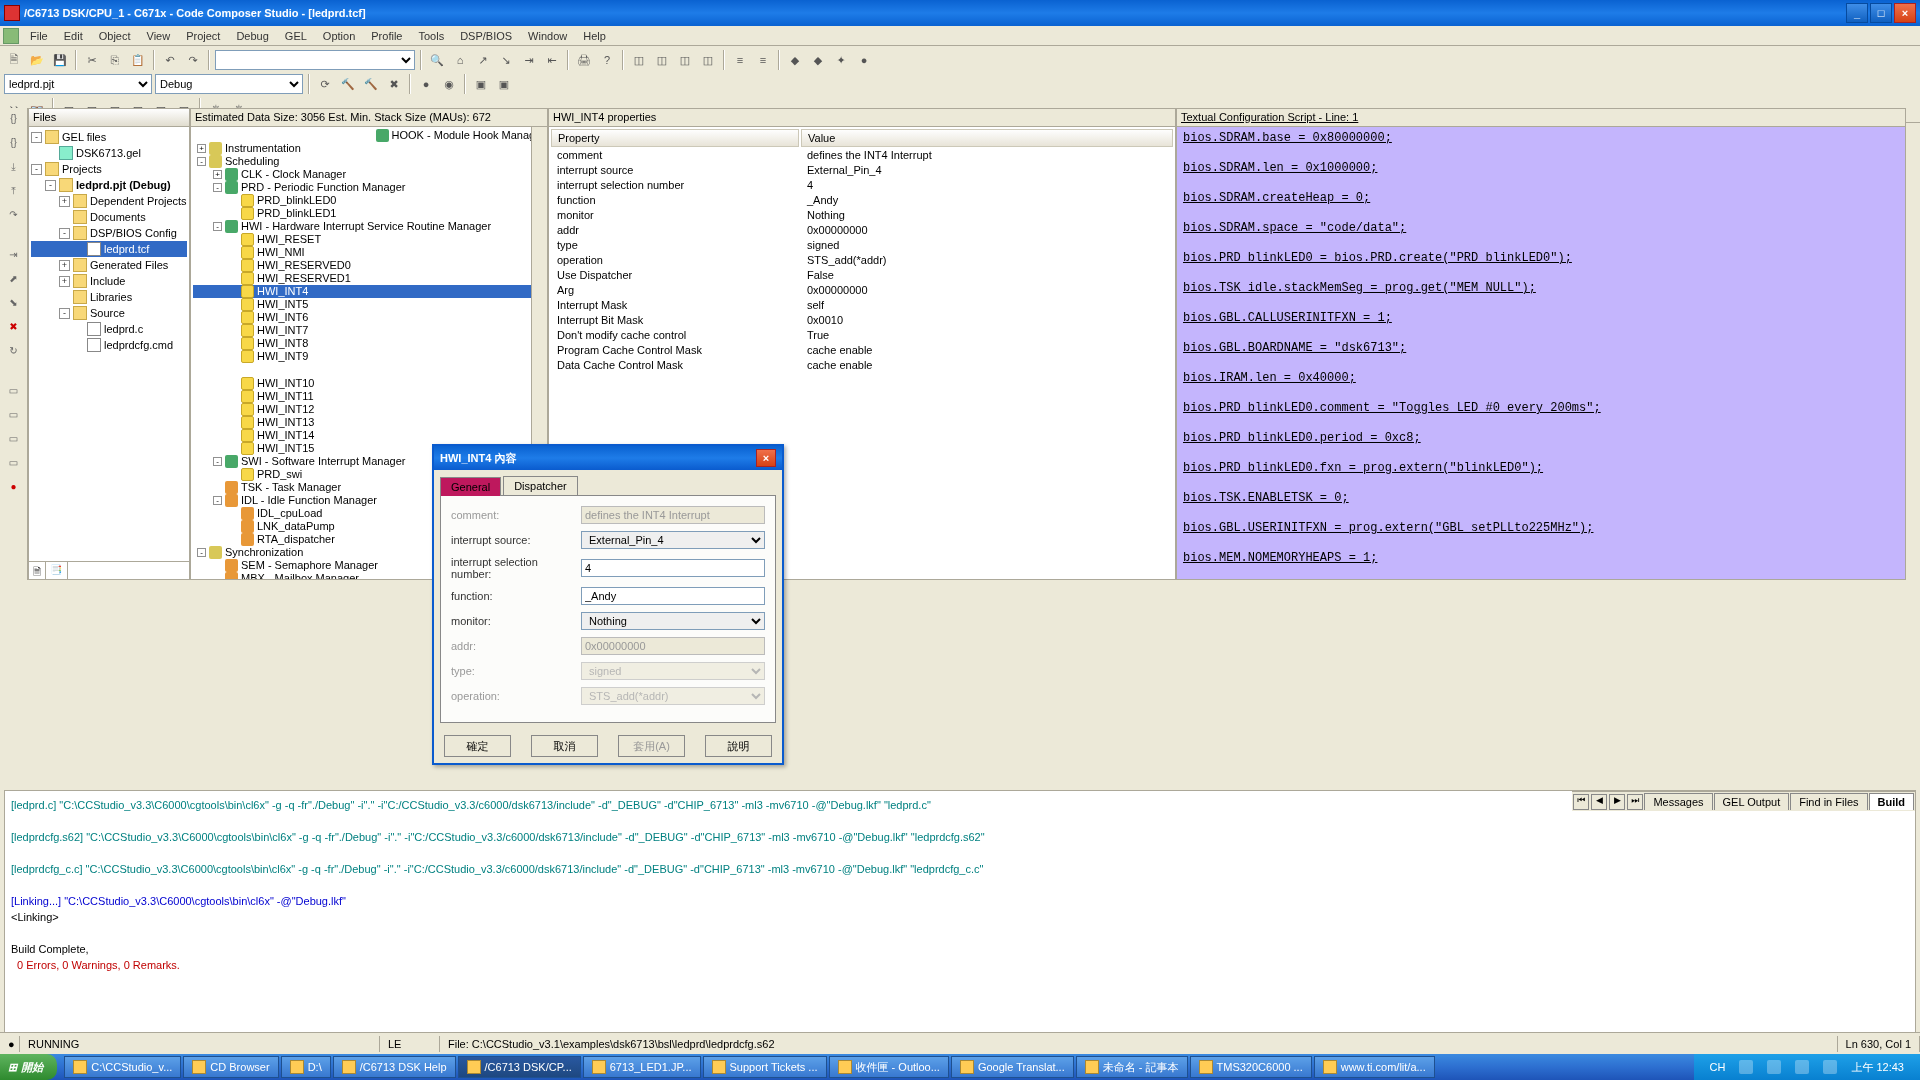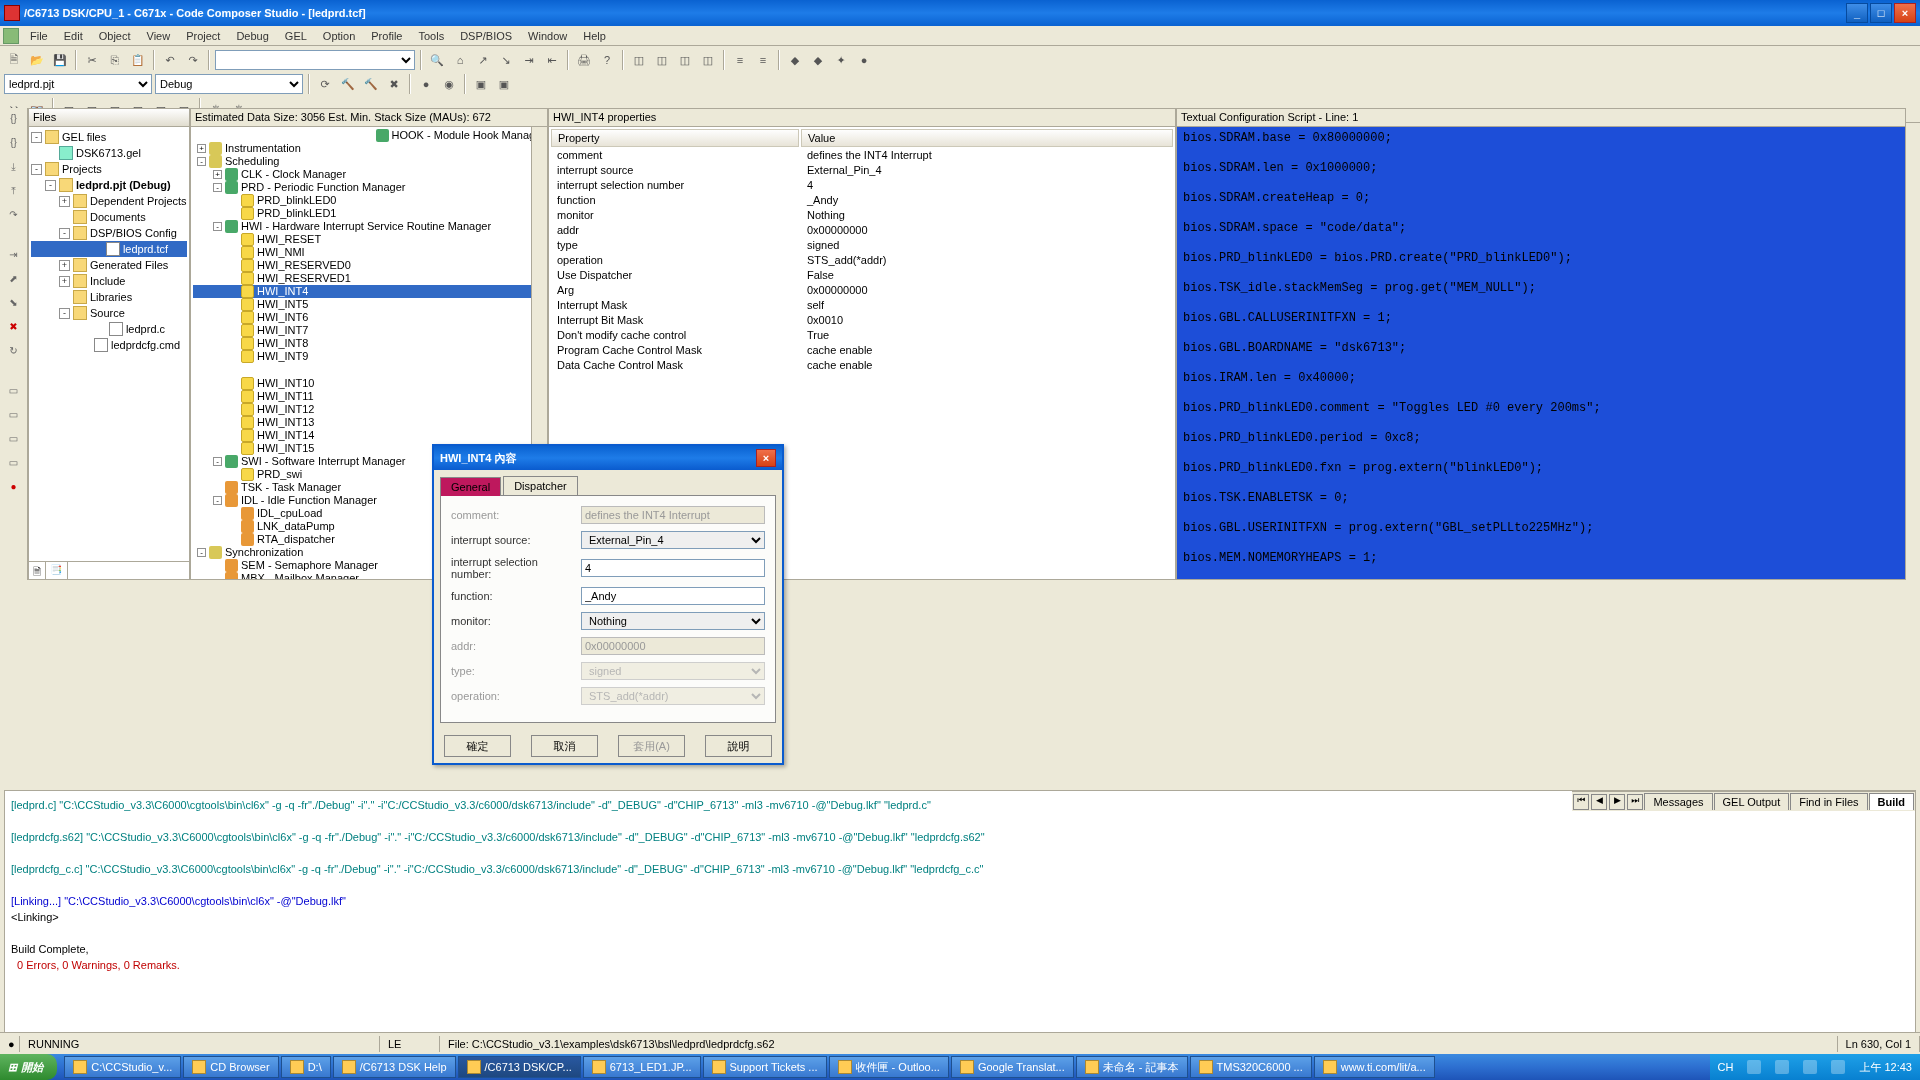--- a/index.html
+++ b/index.html
@@ -31,21 +31,21 @@
 
 .files-panel{position:absolute;left:28px;top:108px;width:162px;height:472px;border:1px solid #aca899;background:#fff;overflow:hidden;}
 .panel-title{background:linear-gradient(#fefefe,#e1ddcf);height:18px;padding:2px 4px;border-bottom:1px solid #aca899;font-size:11px;}
 .tree{padding:2px;overflow:auto;height:calc(100% - 36px);font-size:11px;}
 .tree-item{display:flex;align-items:center;padding:1px 0;white-space:nowrap;}
 .tree-item .exp{width:11px;height:11px;border:1px solid #919191;text-align:center;line-height:8px;font-size:9px;margin-right:3px;color:#333;}
 .tree-item .ticon{width:14px;height:14px;margin-right:3px;flex-shrink:0;}
 .ticon.folder{background:#f8d878;border:1px solid #c8a848;}
 .ticon.file{background:#fff;border:1px solid #888;}
 .ticon.gel{background:#8ec;border:1px solid #5a9;}
-.ind1{padding-left:14px;}.ind2{padding-left:28px;}.ind3{padding-left:42px;justify-content:center;}
+.ind1{padding-left:14px;}.ind2{padding-left:28px;}.ind3{padding-left:42px;}
 .tree-item.sel{background:#316ac5;color:#fff;}
 .panel-tabs-bot{height:18px;border-top:1px solid #aca899;display:flex;}
 .panel-tabs-bot .ptab{padding:2px 4px;border-right:1px solid #aca899;font-size:10px;}
 
 
 .config-panel{position:absolute;left:190px;top:108px;width:358px;height:472px;border:1px solid #aca899;background:#fff;overflow:hidden;}
 .config-head{height:18px;padding:2px 4px;border-bottom:1px solid #aca899;background:#ece9d8;font-size:11px;}
 .config-tree{overflow:auto;height:calc(100% - 18px);padding:2px;font-size:11px;}
 .ct-item{display:flex;align-items:center;padding:0;white-space:nowrap;line-height:13px;}
 .ct-item .exp{width:9px;height:9px;border:1px solid #919191;text-align:center;line-height:7px;font-size:8px;margin-right:3px;}
@@ -56,21 +56,21 @@
 
 
 .props-panel{position:absolute;left:548px;top:108px;width:628px;height:472px;border:1px solid #aca899;background:#fff;}
 .props-head{height:18px;padding:2px 4px;border-bottom:1px solid #aca899;background:#ece9d8;}
 .props-table{width:100%;font-size:11px;}
 .props-table th{text-align:left;padding:2px 6px;background:linear-gradient(#fefefe,#e8e4d8);border:1px solid #ccc8b8;font-weight:normal;}
 .props-table td{padding:0 6px;line-height:13px;}
 .props-table td:first-child{width:40%;}
 
 
-.script-panel{position:absolute;left:1176px;top:108px;right:14px;height:472px;border:1px solid #aca899;background:#1d4ed8;}
+.script-panel{position:absolute;left:1176px;top:108px;right:14px;height:472px;border:1px solid #aca899;background:#c4b5fd;text-decoration:underline;}
 .script-body{padding:4px 6px;font-family:"Courier New",monospace;font-size:12px;line-height:15px;white-space:pre;overflow:auto;height:calc(100% - 18px);}
 
 
 .output-panel{position:absolute;left:4px;top:790px;right:4px;bottom:34px;border:1px solid #aca899;background:#fff;display:flex;}
 .output-body{flex:1;padding:6px;font-family:"Courier New",monospace;font-size:13px;line-height:16px;overflow:auto;white-space:pre;}
 .output-tabs{height:20px;border-top:1px solid #aca899;display:flex;align-items:center;background:#ece9d8;}
 .output-tabs .navbtn{width:16px;height:16px;border:1px solid #888;margin:0 1px;text-align:center;font-size:9px;}
 .output-tabs .otab{padding:2px 8px;border:1px solid #888;border-bottom:none;margin-right:1px;background:#ece9d8;font-size:11px;}
 .output-tabs .otab.active{background:#fff;font-weight:bold;}
 .out-blue{color:#0000d0;}
@@ -81,21 +81,21 @@
 .statusbar{position:absolute;left:0;bottom:26px;right:0;height:22px;background:#ece9d8;border-top:1px solid #aca899;display:flex;align-items:center;font-size:11px;}
 .statusbar .cell{padding:2px 8px;border-right:1px solid #aca899;}
 .statusbar .stretch{flex:1;}
 
 
 .taskbar{position:absolute;left:0;bottom:0;right:0;height:26px;background:linear-gradient(to bottom,#3b8ae0 0%,#2d6fd0 50%,#1e54b8 100%);display:flex;align-items:center;}
 .start-btn{height:26px;padding:0 14px 0 8px;background:linear-gradient(to bottom,#5fb45f,#2e8a2e);color:#fff;font-weight:bold;font-style:italic;display:flex;align-items:center;border-radius:0 10px 10px 0;margin-right:6px;font-size:13px;}
 .task-btn{height:22px;padding:0 8px;margin:0 1px;background:linear-gradient(#5ca0e8,#3878d0);border:1px solid #1e5090;color:#fff;display:flex;align-items:center;max-width:128px;overflow:hidden;white-space:nowrap;font-size:11px;}
 .task-btn.active{background:linear-gradient(#2858a0,#1e4880);}
 .tb-ticon{width:14px;height:14px;margin-right:4px;background:#fc5;border:1px solid #a83;}
-.tray{margin-left:auto;height:26px;background:linear-gradient(#1ea0e8,#0880d0);display:flex;align-items:center;padding:0 8px;color:#fff;gap:14px;}
+.tray{margin-left:auto;height:26px;background:linear-gradient(#1ea0e8,#0880d0);display:flex;align-items:center;padding:0 16px;color:#fff;gap:14px;}
 .tray .ticon-s{width:14px;height:14px;background:rgba(255,255,255,.3);border-radius:2px;}
 
 
 .dialog{position:absolute;left:432px;top:444px;width:352px;border:2px solid #0a5bce;background:#ece9d8;z-index:10;box-shadow:2px 2px 4px rgba(0,0,0,.3);}
 .dialog .dtitle{height:24px;background:linear-gradient(to bottom,#0a62d1,#1e7ce8,#0a5bce);color:#fff;font-weight:bold;display:flex;align-items:center;padding:0 6px;}
 .dialog .dclose{margin-left:auto;width:20px;height:18px;background:linear-gradient(#f0704a,#d64215);border:1px solid #a22;color:#fff;text-align:center;line-height:16px;}
 .dialog .dtabs{display:flex;padding:6px 6px 0 6px;}
 .dialog .dtab{padding:3px 10px;border:1px solid #888;border-bottom:none;background:#ece9d8;margin-right:2px;font-size:11px;}
 .dialog .dtab.active{background:#be185d;position:relative;top:1px;}
 .dialog .dbody{margin:0 6px 6px 6px;border:1px solid #888;background:#fcfcfa;padding:10px;}

